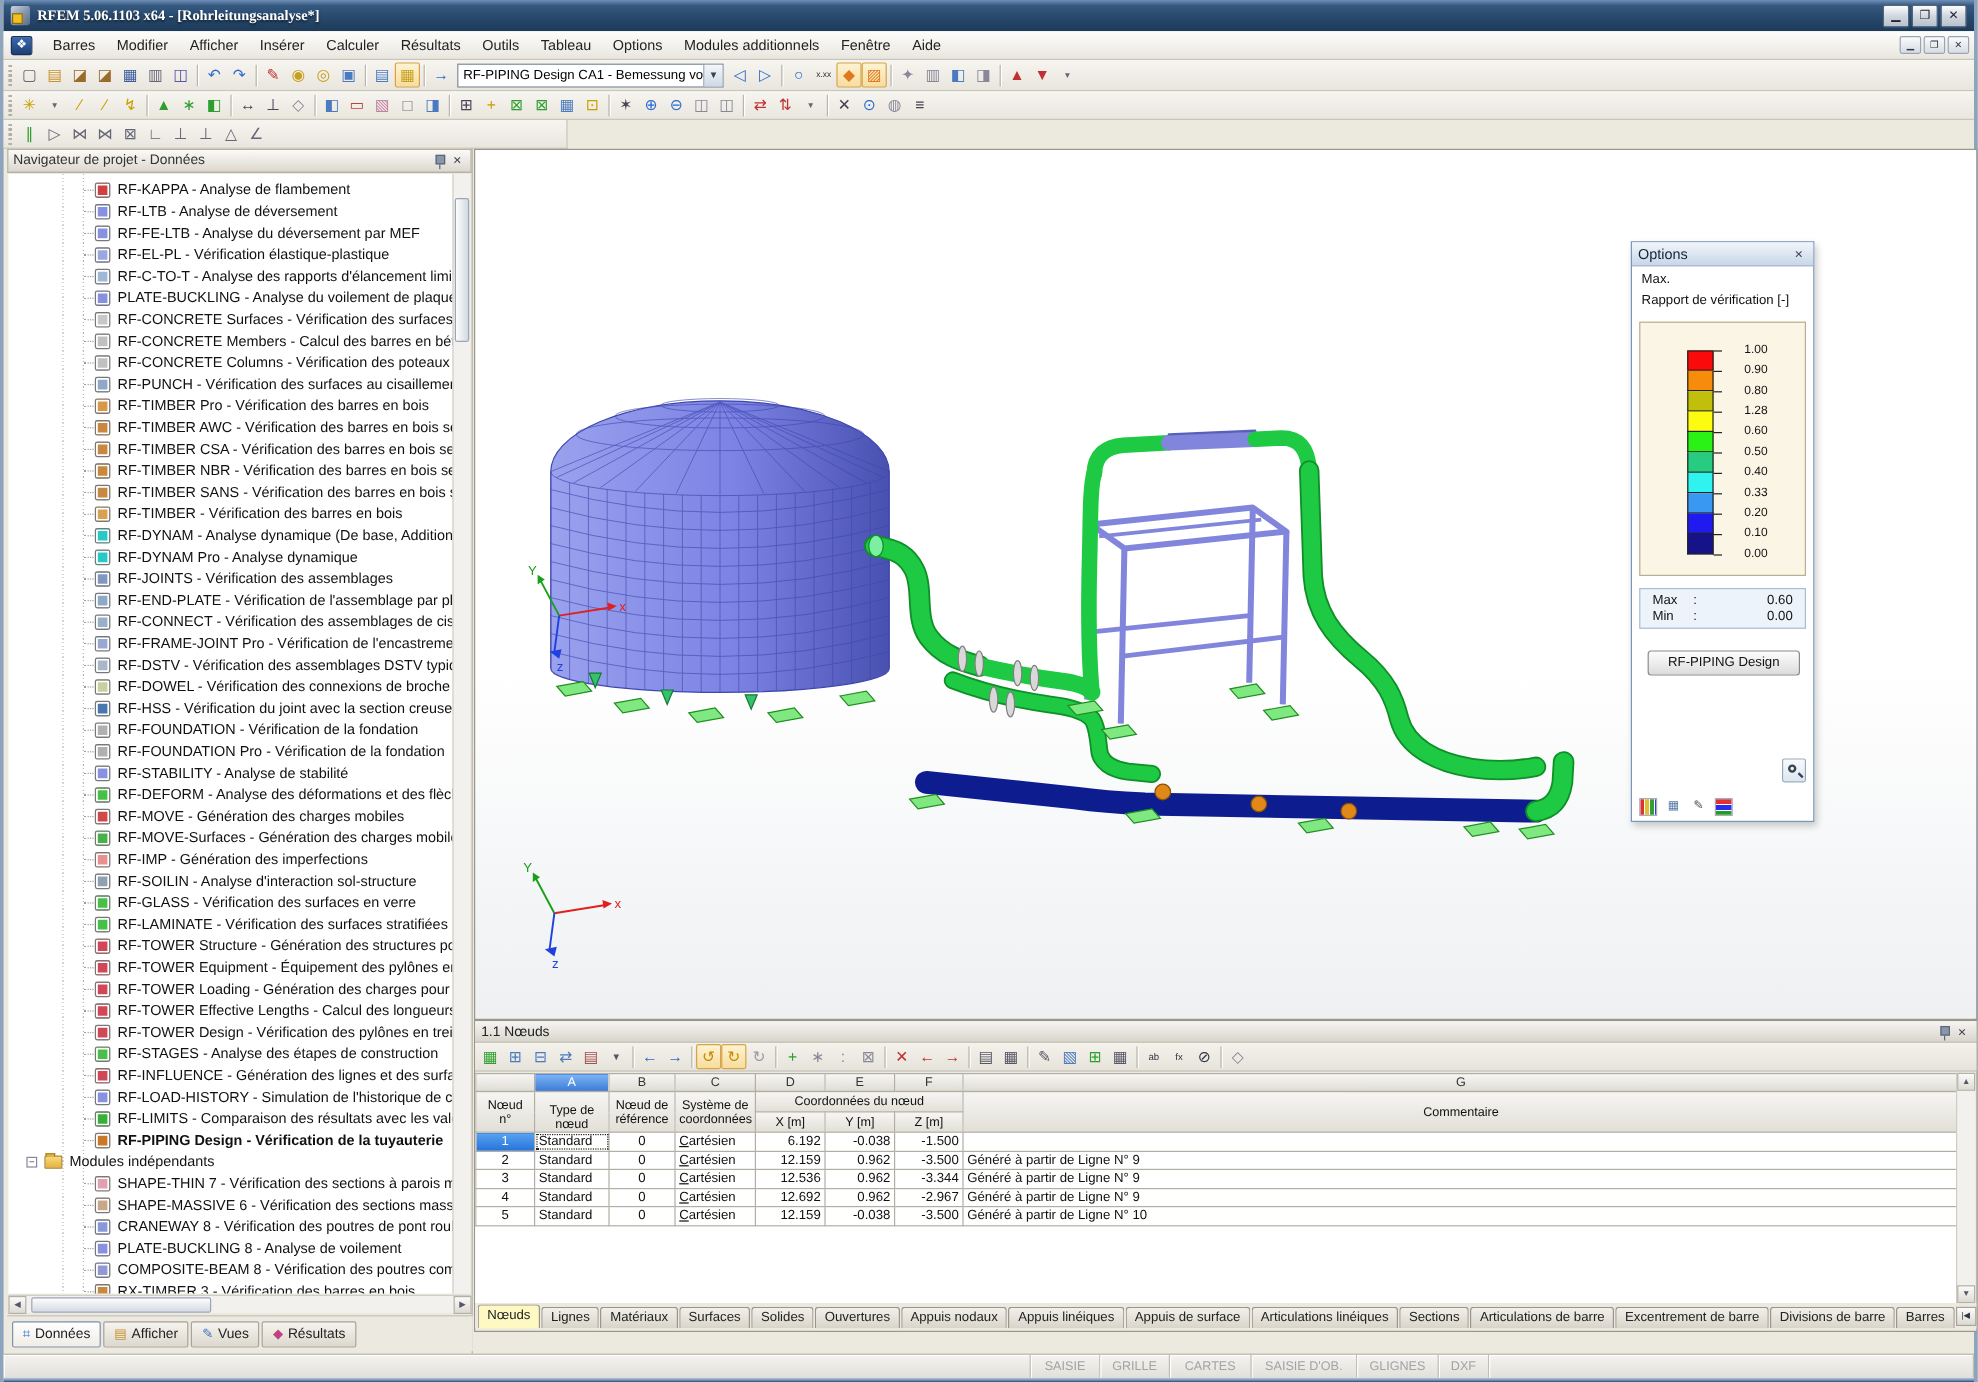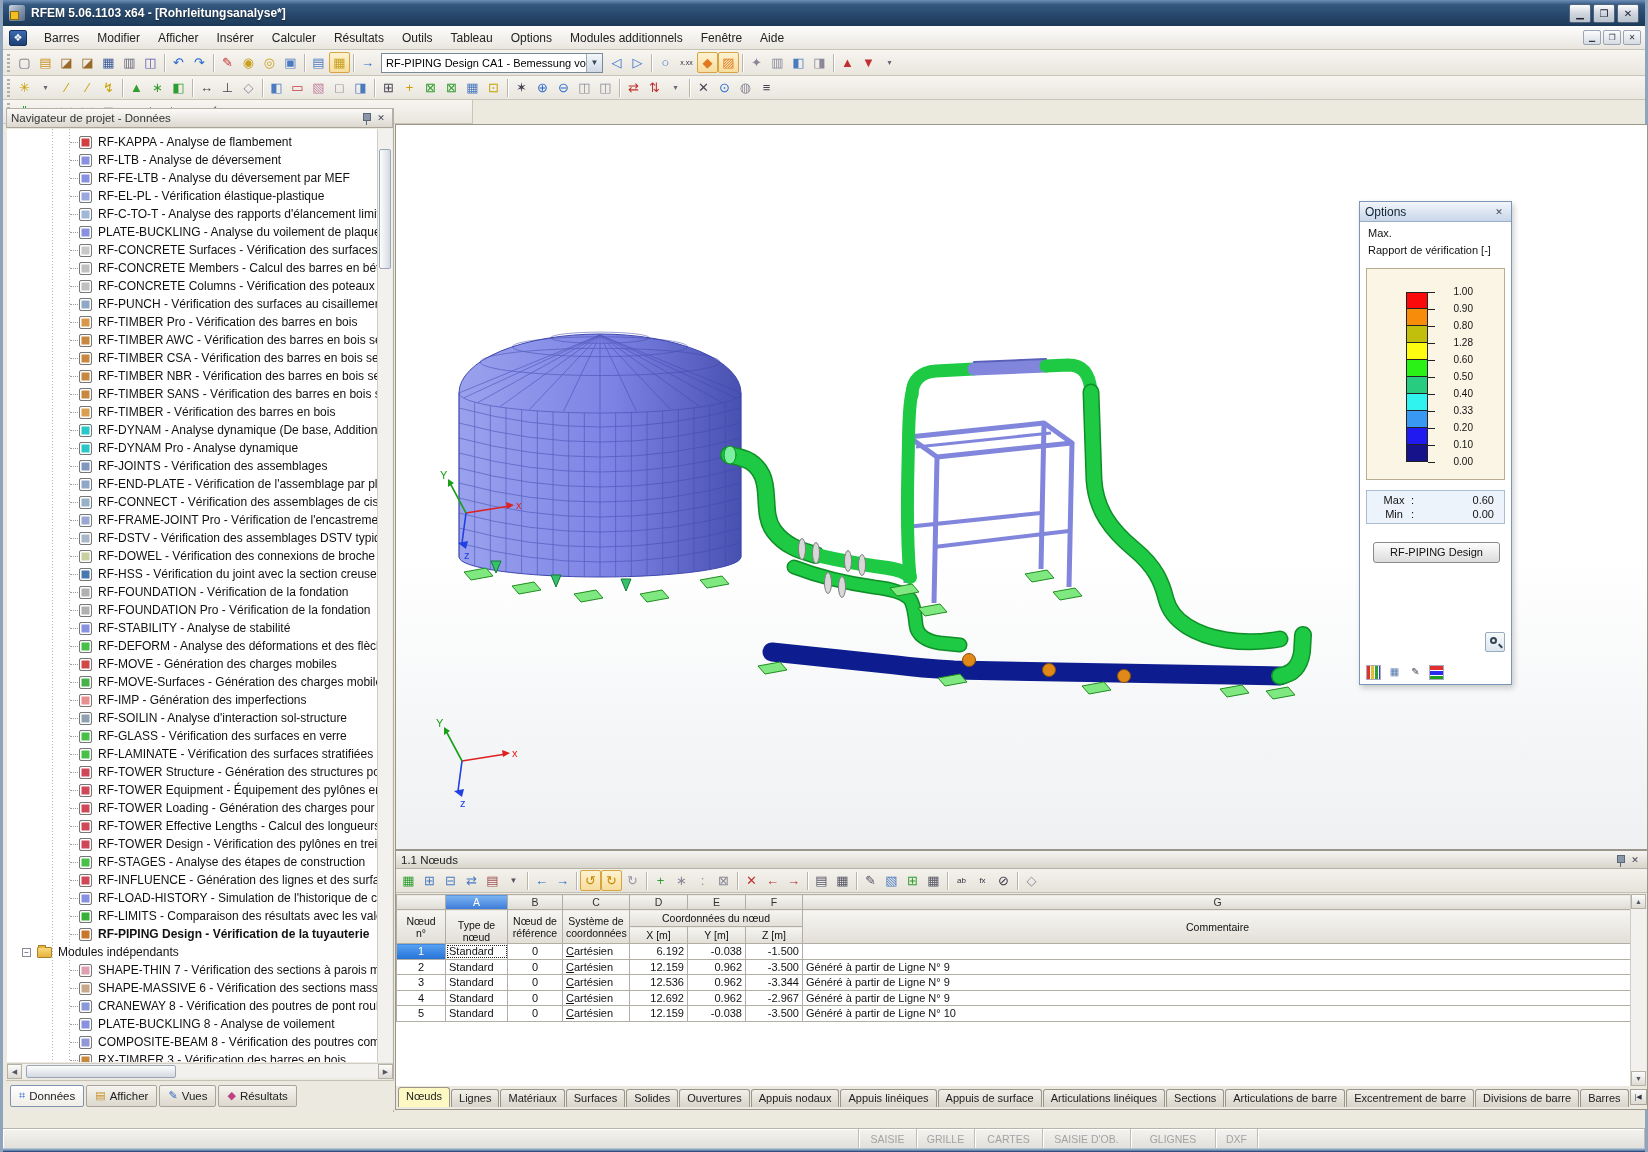--- a/index.html
+++ b/index.html
@@ -1,21 +1,21 @@
 <!DOCTYPE html>
 <html><head>
 <meta charset="utf-8">
 <style>
   html,body{margin:0;padding:0;width:1648px;height:1152px;overflow:hidden;
     font-family:"Liberation Sans",sans-serif;background:#8ea4bc;}
   *{box-sizing:border-box;}
   #win{position:absolute;inset:0;background:#eceade;border-left:3px solid #8ea4bc;border-right:3px solid #8ea4bc;}
   
   #titlebar{position:absolute;left:0;top:0;right:0;height:26px;display:flex;align-items:center;
-    background:linear-gradient(#6f8fb8 0%,#35597f 18%,#28496d 55%,#1d3a58 100%);color:#fff;padding:0 6px;}
+    background:linear-gradient(#6f8fb8 0%,#35597f 18%,#28496d 55%,#1d3a58 100%);color:#fff;padding:0 6px;font-family:Liberation Serif, serif;}
   #titlebar .app-ico{width:16px;height:16px;margin-right:6px;border-radius:2px;
     background:linear-gradient(135deg,#cdd6e4 0%,#8494ac 55%,#5a6b85 100%);position:relative;flex:none;}
   #titlebar .app-ico::after{content:"";position:absolute;left:1px;bottom:1px;width:7px;height:7px;background:#f4c020;border:1px solid #8a6a10;}
   #titlebar .t{font-size:12px;font-weight:bold;text-shadow:0 1px 2px #0008;flex:1;}
   .capbtn{width:22px;height:19px;margin-left:2px;border:1px solid #51647e;border-radius:2px;
     background:linear-gradient(#fdfdfd,#cfd6de 50%,#b9c2cd);color:#223;font-size:10px;line-height:17px;text-align:center;flex:none;}
   
   #menubar{position:absolute;left:0;top:26px;right:0;height:24px;background:linear-gradient(#fdfdfc,#e9e6df);
     border-bottom:1px solid #c9c5ba;display:flex;align-items:center;padding:0 4px;}
   #menubar .logo{width:18px;height:16px;margin:0 8px 0 2px;background:linear-gradient(#3a6ab0,#1d3f74);border:1px solid #16325c;
@@ -30,21 +30,21 @@
   #tb1{top:50px;height:26px;} #tb2{top:76px;height:24px;} #tb3{top:100px;height:24px;width:470px;border-right:1px solid #c9c5ba;}
   .grip{width:3px;height:18px;margin:0 4px 0 2px;background:repeating-linear-gradient(to bottom,#b3afa4 0 2px,transparent 2px 4px);flex:none;}
   .ibtn{width:21px;height:21px;line-height:20px;text-align:center;font-size:13px;border:1px solid transparent;border-radius:2px;flex:none;}
   .ibtn.act{background:linear-gradient(#fdf3d2,#f7dd9e);border-color:#d8a343;}
   .tsep{width:1px;height:18px;background:#b9b5ab;box-shadow:1px 0 0 #fff;margin:0 3px;flex:none;}
   #combo{width:222px;height:20px;background:#fff;border:1px solid #7a8a99;display:flex;align-items:center;margin:0 3px;flex:none;}
   #combo .v{flex:1;font-size:11px;padding:0 4px;white-space:nowrap;overflow:hidden;}
   #combo .arr{width:16px;height:18px;background:linear-gradient(#f4f7fa,#cfd9e4);border-left:1px solid #9ab;
     font-size:8px;text-align:center;line-height:17px;color:#345;}
   
-  #navigator{position:absolute;left:3px;top:108px;width:388px;height:1004px;background:#ece9e0;border-right:1px solid #b5b1a6;}
+  #navigator{position:absolute;left:3px;top:124px;width:388px;height:1004px;background:#ece9e0;border-right:1px solid #b5b1a6;}
   #navheader{height:20px;display:flex;align-items:center;background:linear-gradient(#fbfaf8,#dcd8cf);
     border:1px solid #b5b1a6;border-bottom:1px solid #a8a49a;padding:0 4px;}
   #navheader .t{flex:1;font-size:11.5px;color:#333;}
   .small-x{width:14px;height:14px;font-size:9px;line-height:13px;text-align:center;color:#445;border:1px solid transparent;}
   .pin{position:relative;width:12px;height:14px;margin-right:2px;}
   .pin::before{content:"";position:absolute;top:2px;left:3px;width:6px;height:6px;background:#8a97a8;border:1px solid #5a6778;}
   .pin::after{content:"";position:absolute;top:10px;left:6px;width:1px;height:4px;background:#5a6778;}
   #tree{position:absolute;left:1px;top:21px;width:371px;height:933px;background:#fff;overflow:hidden;padding-top:4px;
     background-image:repeating-linear-gradient(to bottom,#b9b9b9 0 1px,transparent 1px 3px),repeating-linear-gradient(to bottom,#b9b9b9 0 1px,transparent 1px 3px);
     background-size:1px 100%,1px 100%;background-repeat:no-repeat;background-position:45px 0,62px 0;}
@@ -77,21 +77,21 @@
   #panneau .ph{height:20px;background:linear-gradient(#f2f6fb,#c8d6e8);border-bottom:1px solid #9ab0c8;display:flex;align-items:center;padding:0 5px;}
   #panneau .ph .t{flex:1;font-size:12px;color:#123;}
   #panneau .lab{font-size:11px;color:#111;margin:5px 0 0 8px;}
   #legendbox{position:absolute;left:6px;top:66px;width:139px;height:212px;background:#fbf5e6;border:1px solid #b8ad90;}
   .lcell{position:absolute;left:39px;width:22px;height:17px;border:1px solid #222;border-top:none;}
   .lcell.first{border-top:1px solid #222;}
   .ltick{position:absolute;left:61px;width:7px;border-top:1px solid #222;}
   .ltxt{position:absolute;left:70px;width:36px;font-size:10px;text-align:right;color:#111;}
   #maxmin{position:absolute;left:6px;top:288px;width:139px;height:34px;background:#edf3fb;border:1px solid #a8bcd4;font-size:11px;color:#111;padding:2px 10px;}
   #maxmin .r{display:flex;height:14px;align-items:center;}
-  #maxmin .k{width:34px;text-align:center;} #maxmin .c{width:12px;} #maxmin .v{flex:1;text-align:right;}
+  #maxmin .k{width:34px;} #maxmin .c{width:12px;} #maxmin .v{flex:1;text-align:right;}
   #pbtn{position:absolute;left:13px;top:340px;width:127px;height:21px;border:1px solid #8a8a8a;border-radius:3px;
     background:linear-gradient(#fdfdfd,#dcdcdc);font-size:11px;text-align:center;line-height:19px;color:#111;}
   #pzoom{position:absolute;right:6px;top:430px;width:20px;height:20px;border:1px solid #9ab;border-radius:2px;background:linear-gradient(#f8fafc,#dde6ef);}
   #pzoom .lens{position:absolute;left:4px;top:4px;width:7px;height:7px;border:2px solid #345;border-radius:50%;}
   #pzoom .stick{position:absolute;left:12px;top:12px;width:5px;height:2px;background:#345;transform:rotate(45deg);}
   #pfoot{position:absolute;left:6px;bottom:4px;display:flex;gap:6px;align-items:center;}
   .pf{width:15px;height:15px;border:1px solid #aab;}
   .pf1{background:linear-gradient(to right,#e03030 0 3px,#fff 3px 4px,#e0c030 4px 7px,#fff 7px 8px,#30a030 8px 11px,#fff 11px 12px,#3040d0 12px 15px);}
   .pf2{background:#fff;color:#5578aa;font-size:10px;line-height:13px;text-align:center;border:none;}
   .pf3{background:#fff;color:#445;font-size:10px;line-height:13px;text-align:center;border:none;}
@@ -906,19 +906,19 @@
       </div>
   </div>
 
   <div id="statusbar">
     <span class="seg sp1"></span>
     <span id="statusitems" style="display:flex;align-items:stretch;">
         <span class="seg" style="width: 58px;">SAISIE</span>
         <span class="seg" style="width: 58px;">GRILLE</span>
         <span class="seg" style="width: 68px;">CARTES</span>
         <span class="seg" style="width: 88px;">SAISIE D'OB.</span>
-        <span class="seg" style="width: 85px;">GLIGNES</span>
+        <span class="seg" style="width: 68px;">GLIGNES</span>
         <span class="seg" style="width: 42px;">DXF</span>
       </span>
     <span class="seg spr"></span>
   </div>
   <div id="bottomedge"></div>
 </div>
 
 </body></html>

